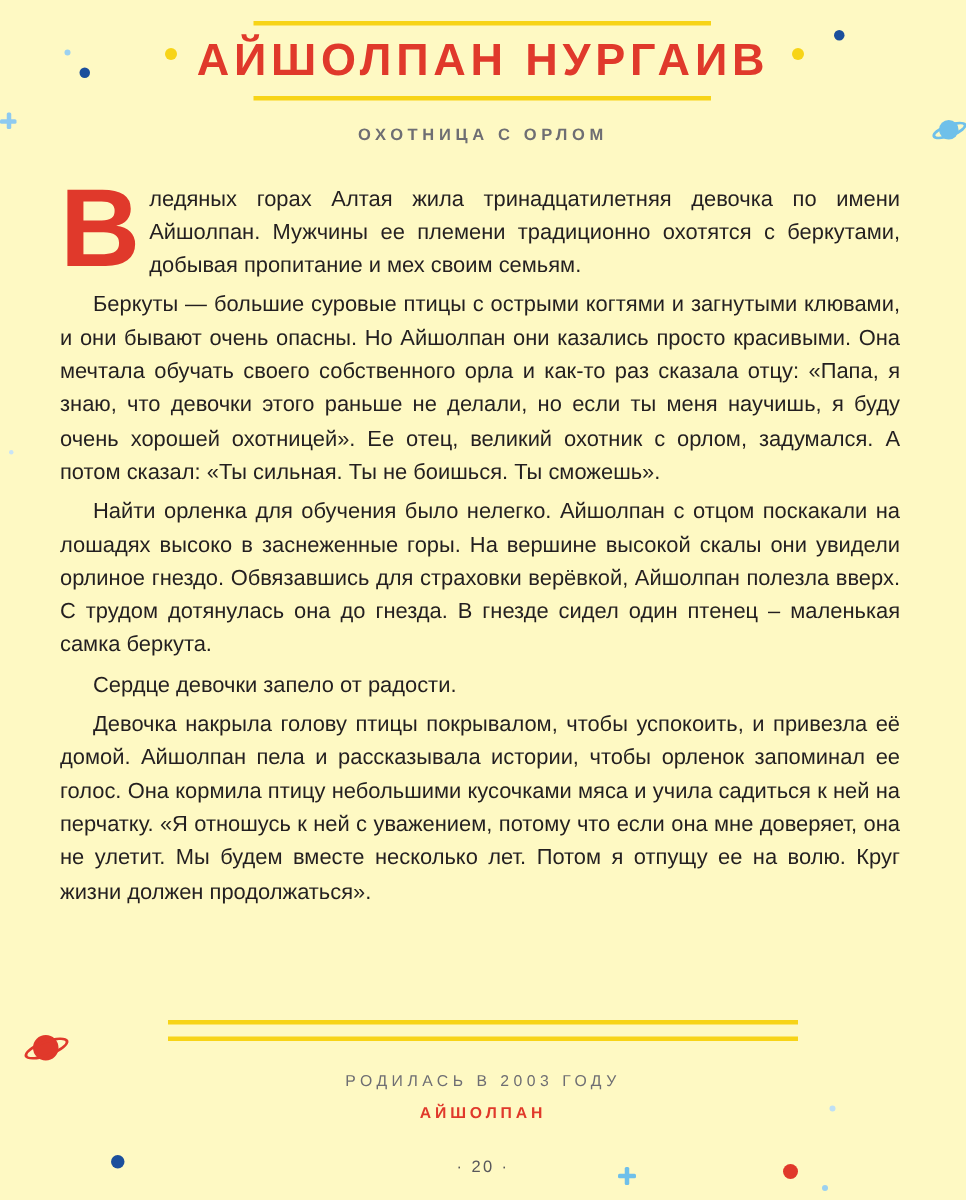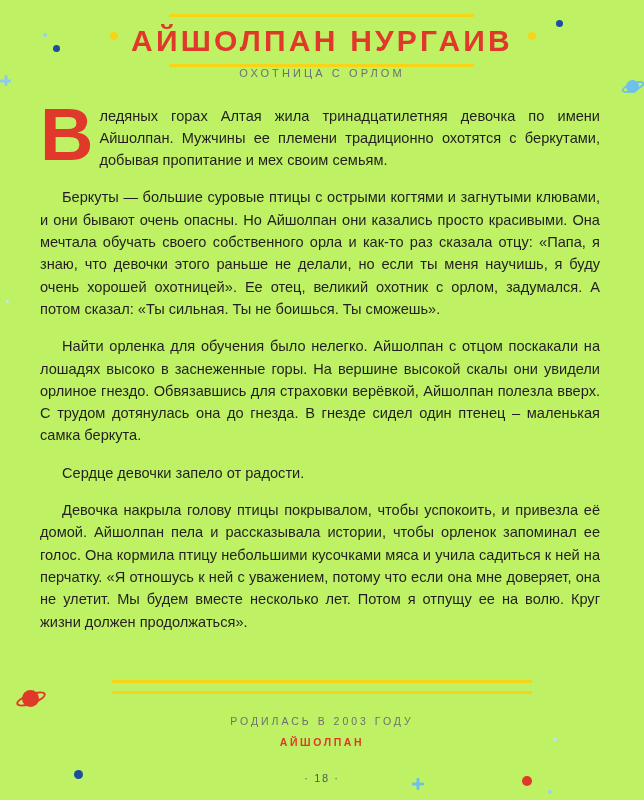--- a/index.html
+++ b/index.html
@@ -13,21 +13,21 @@
     background: #ffffff;
     font-family: "Liberation Sans", sans-serif;
     position: relative;
     overflow: hidden;
   }
 
   #page {
     position: relative;
     width: 644px;
     height: 800px;
-    background: #bef264;
+    background: #fef9c3;
     overflow: hidden;
   }
 
   
   .deco {
     position: absolute;
     pointer-events: none;
   }
   .dot { border-radius: 50%; }
 
@@ -97,44 +97,45 @@
     font-family: "Liberation Sans", sans-serif;
     font-size: 30px;
     font-weight: bold;
     letter-spacing: 3.2px;
     color: #e0392b;
     white-space: nowrap;
     line-height: 1.12;
   }
 
   .subtitle {
+    margin-top: 17px;
     font-size: 11px;
     letter-spacing: 3.1px;
     color: #6e6e73;
-    font-weight: normal;
+    font-weight: bold;
   }
 
   
   .content {
     position: relative;
     margin: 26px 44px 0 40px;
     z-index: 3;
   }
 
   .para {
     font-family: "Liberation Sans", sans-serif;
     font-size: 14.6px;
     line-height: 22.3px;
     color: #231f20;
     text-align: justify;
     text-indent: 22px;
     hyphens: none;
   }
   .para.first { text-indent: 0; }
-  .para + .para { margin-top: 15px; }
+  .para + .para { margin-top: 4px; }
 
   .dropcap {
     float: left;
     font-family: "Liberation Sans", sans-serif;
     font-weight: bold;
     font-size: 74px;
     line-height: 0.78;
     color: #e0392b;
     margin: 1px 6px 0 0;
     padding: 0;
@@ -236,16 +237,16 @@
     <p class="para">Девочка накрыла голову птицы покрывалом, чтобы успокоить, и привезла её домой. Айшолпан пела и рассказывала истории, чтобы орленок запоминал ее голос. Она кормила птицу небольшими кусочками мяса и учила садиться к ней на перчатку. «Я отношусь к ней с уважением, потому что если она мне доверяет, она не улетит. Мы будем вместе несколько лет. Потом я отпущу ее на волю. Круг жизни должен продолжаться».</p>
   </div>
 
   <div class="footer">
     <div class="footer-rules">
       <div class="footer-rule"></div>
       <div class="footer-rule"></div>
     </div>
     <div class="born">РОДИЛАСЬ В 2003 ГОДУ</div>
     <div class="country">АЙШОЛПАН</div>
-    <div class="page-number">· 18 ·</div>
+    <div class="page-number">· 20 ·</div>
   </div>
 
 </div>
 
 </body></html>

